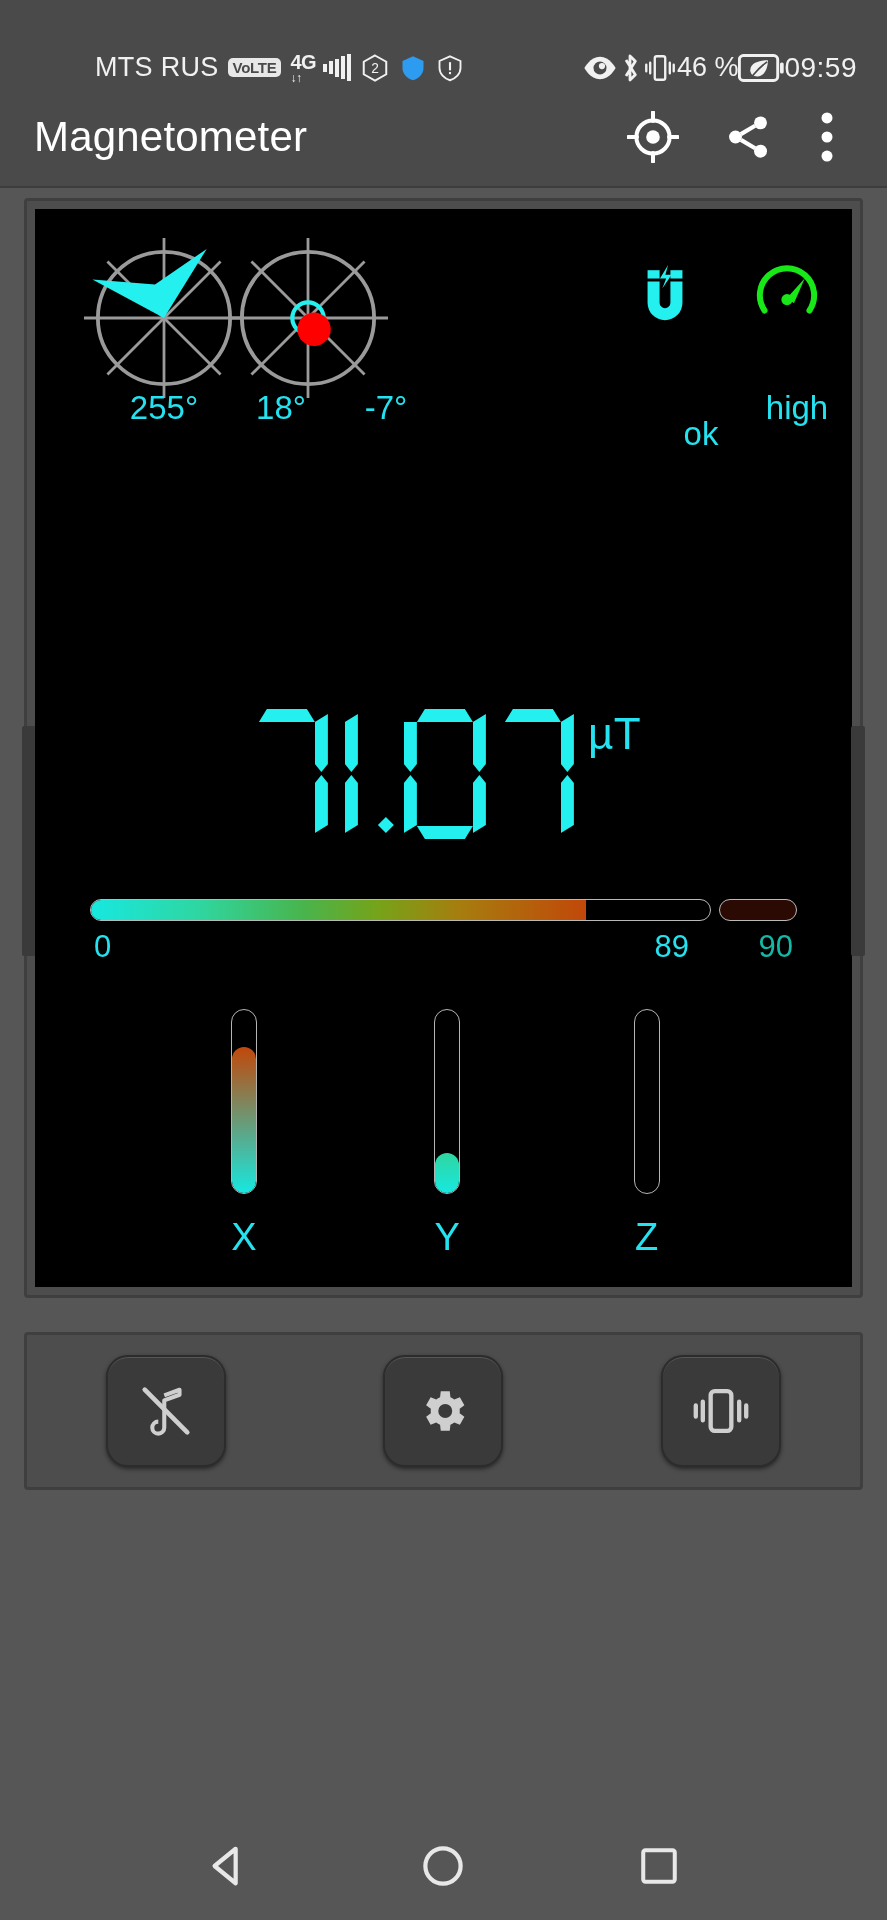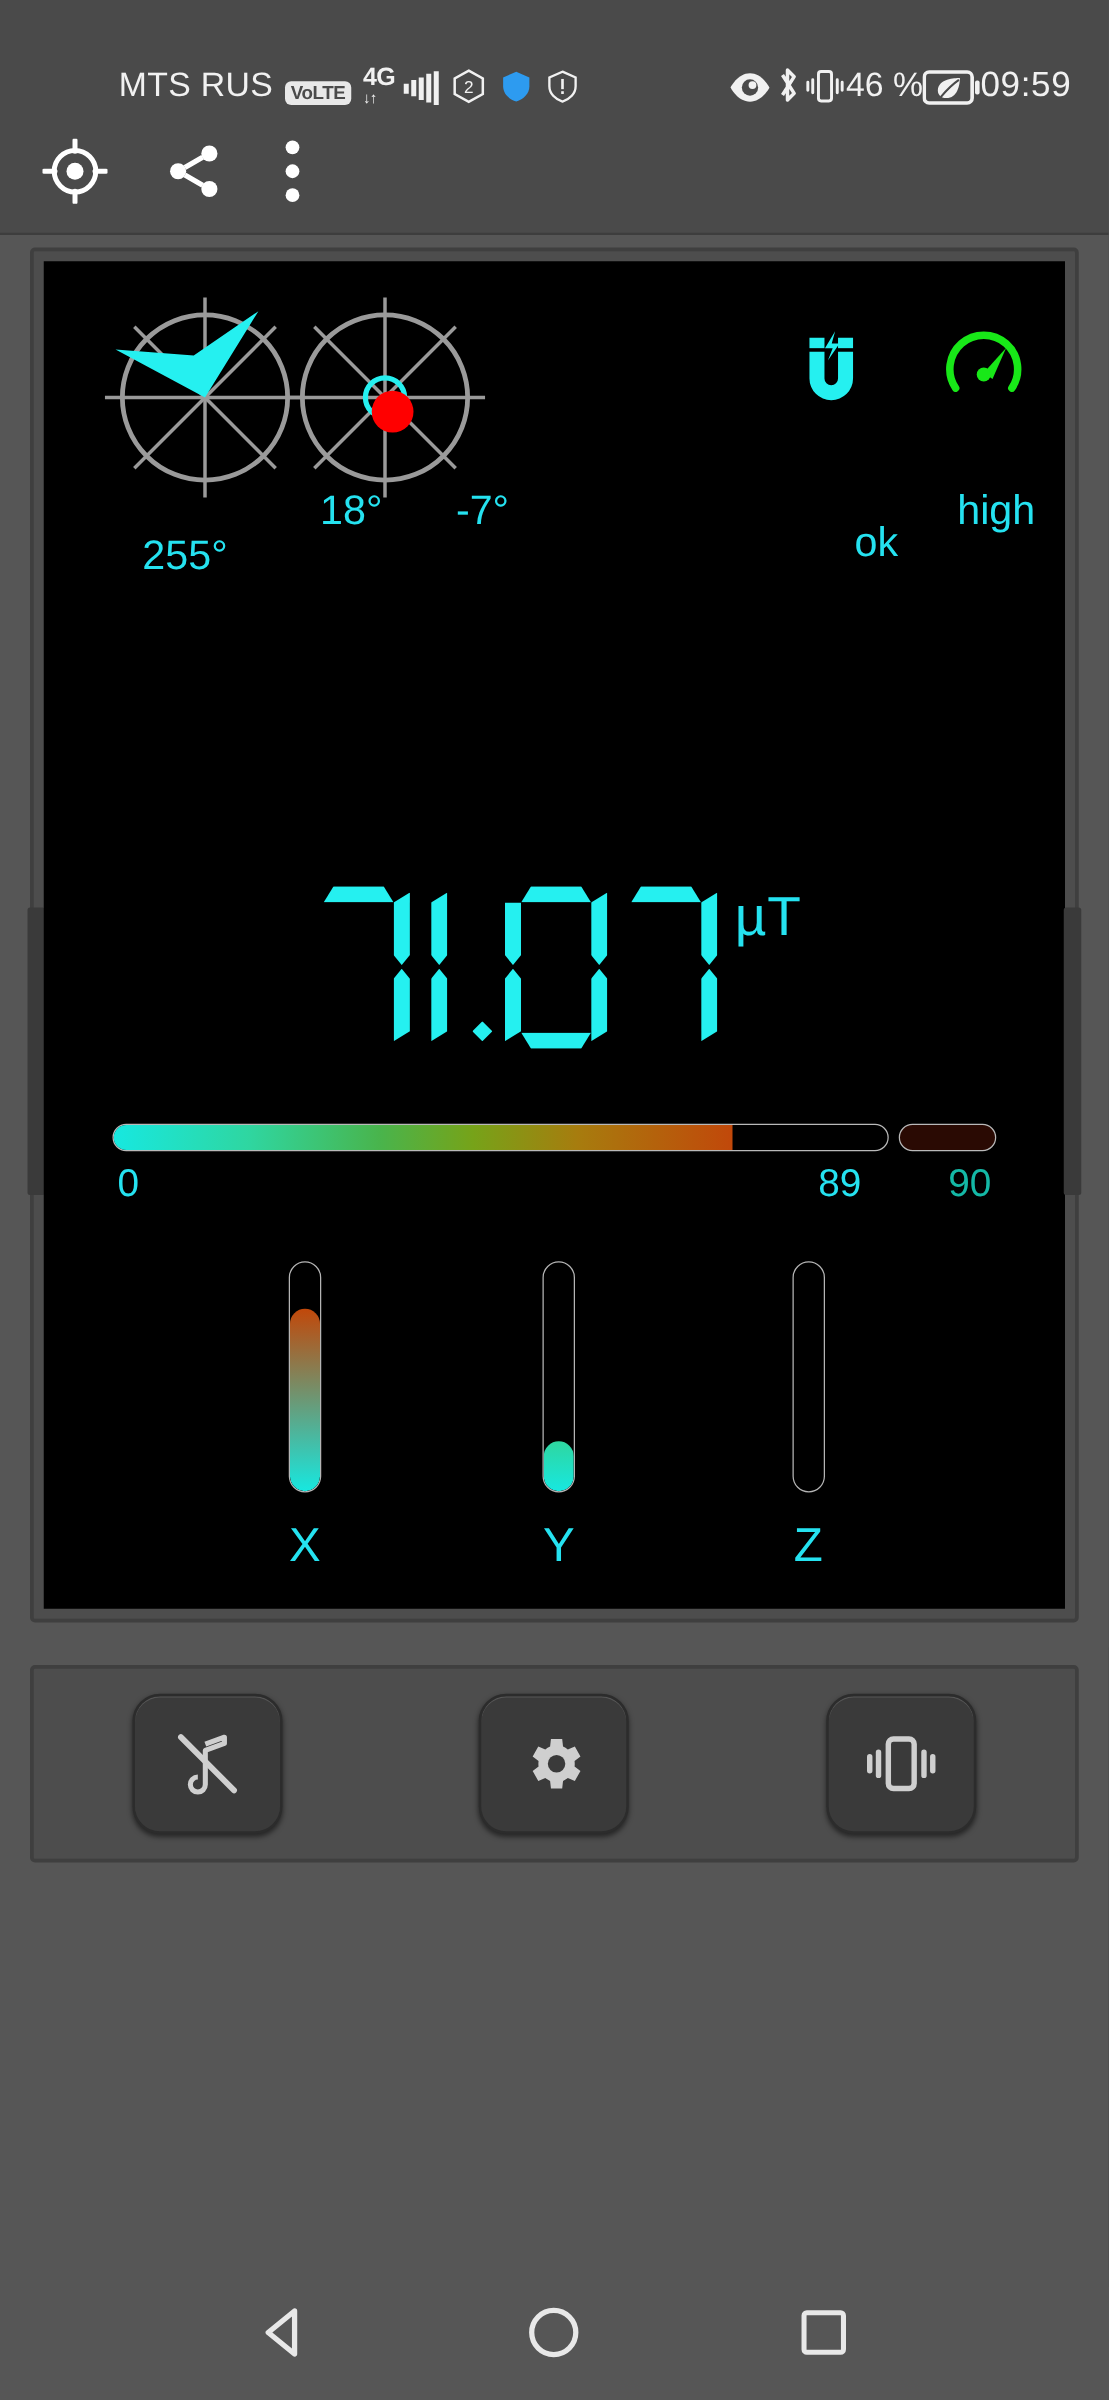--- a/index.html
+++ b/index.html
@@ -2,21 +2,21 @@
 <html><head>
 <meta charset="utf-8">
 <style>
   * { margin:0; padding:0; box-sizing:border-box; }
   html,body { width:887px; height:1920px; background:#565656; overflow:hidden;
               font-family:"Liberation Sans", sans-serif; }
 
   
   .statusbar { height:88px; background:#4a4a4a; display:flex; align-items:center;
                justify-content:space-between; padding:0 30px; color:#f1f1f1; }
-  .sb-left, .sb-right { display:flex; align-items:flex-end;margin-top:47px; }
+  .sb-left, .sb-right { display:flex; align-items:center;margin-top:47px; }
   .sb-left { gap:9px; margin-left:65px; }
   .sb-right { }
   .carrier { font-size:27px; letter-spacing:.3px; font-weight:400; }
   .volte { background:#e8e8e8; color:#4a4a4a; font-size:15px; font-weight:bold;
            border-radius:5px; padding:2px 5px; letter-spacing:-.3px; line-height:1;}
   .net4g { display:flex; flex-direction:column; align-items:flex-start; justify-content:center;
            font-size:14px; line-height:1; font-weight:bold; margin-right:-2px;}
   .net4g .a { font-size:20px; letter-spacing:-.5px;}
   .net4g .b { font-size:12px; letter-spacing:-.5px;}
   .bars { display:flex; align-items:flex-end; gap:2px; height:26px; }
@@ -182,20 +182,21 @@
           <rect x="27.4" y="5.4" width="2.4" height="7.2" rx="1" fill="#f1f1f1"></rect>
           <path d="M19.5 4 C19.5 4 8 3.6 8 10.5 C8 13 10 14.5 12.5 14.5 C18 14.5 19.5 8 19.5 4Z" fill="#f1f1f1"></path>
           <path d="M9.5 14 C12 11 16 7 19 5" stroke="#4a4a4a" stroke-width="1.1"></path>
         </svg>
     </span>
     <span class="clock">09:59</span>
   </div>
 </div>
 
 <div class="appbar">
+  <div class="apptitle">Magnetometer</div>
   <div class="appicons">
     <span class="ico">
       <svg width="52" height="52" viewBox="0 0 26 26">
           <circle cx="13" cy="13" r="8.3" fill="none" stroke="#fff" stroke-width="2"></circle>
           <circle cx="13" cy="13" r="3.4" fill="#fff"></circle>
           <path d="M13 0.6 V5 M13 21 V25.4 M0.6 13 H5 M21 13 H25.4" stroke="#fff" stroke-width="2" stroke-linecap="round"></path>
         </svg>
     </span>
     <span class="ico">
       <svg width="50" height="50" viewBox="0 0 24 24">
@@ -260,21 +261,21 @@
                 <path d="M4.4 24 A14 14 0 1 1 27.6 24" fill="none" stroke="#18e818" stroke-width="3.1" stroke-linecap="round"></path>
                 <path d="M16 17.6 L25.2 7.4 L19.6 20.2 Z" fill="#18e818"></path>
                 <circle cx="16" cy="18.4" r="2.9" fill="#18e818"></circle>
               </svg>
             </span>
           </div>
         </div>
       </div>
 
       <div class="labelrow">
-        <span class="lbl" style="left:26px; width:174px;margin-top:36px;">255°</span>
+        <span class="lbl" style="left:42px; width:174px;">255°</span>
         <span class="lbl" style="left:186px; width:120px;">18°</span>
         <span class="lbl" style="left:296px; width:110px;">-7°</span>
         <span class="lbl" style="right:114px; width:74px;margin-top:26px;">ok</span>
         <span class="lbl" style="right:18px; width:74px;">high</span>
       </div>
 
       <div class="lcdwrap">
         <div class="lcd">
           <div class="seg off-e off-f off-g off-d">
               <span class="a"></span>

